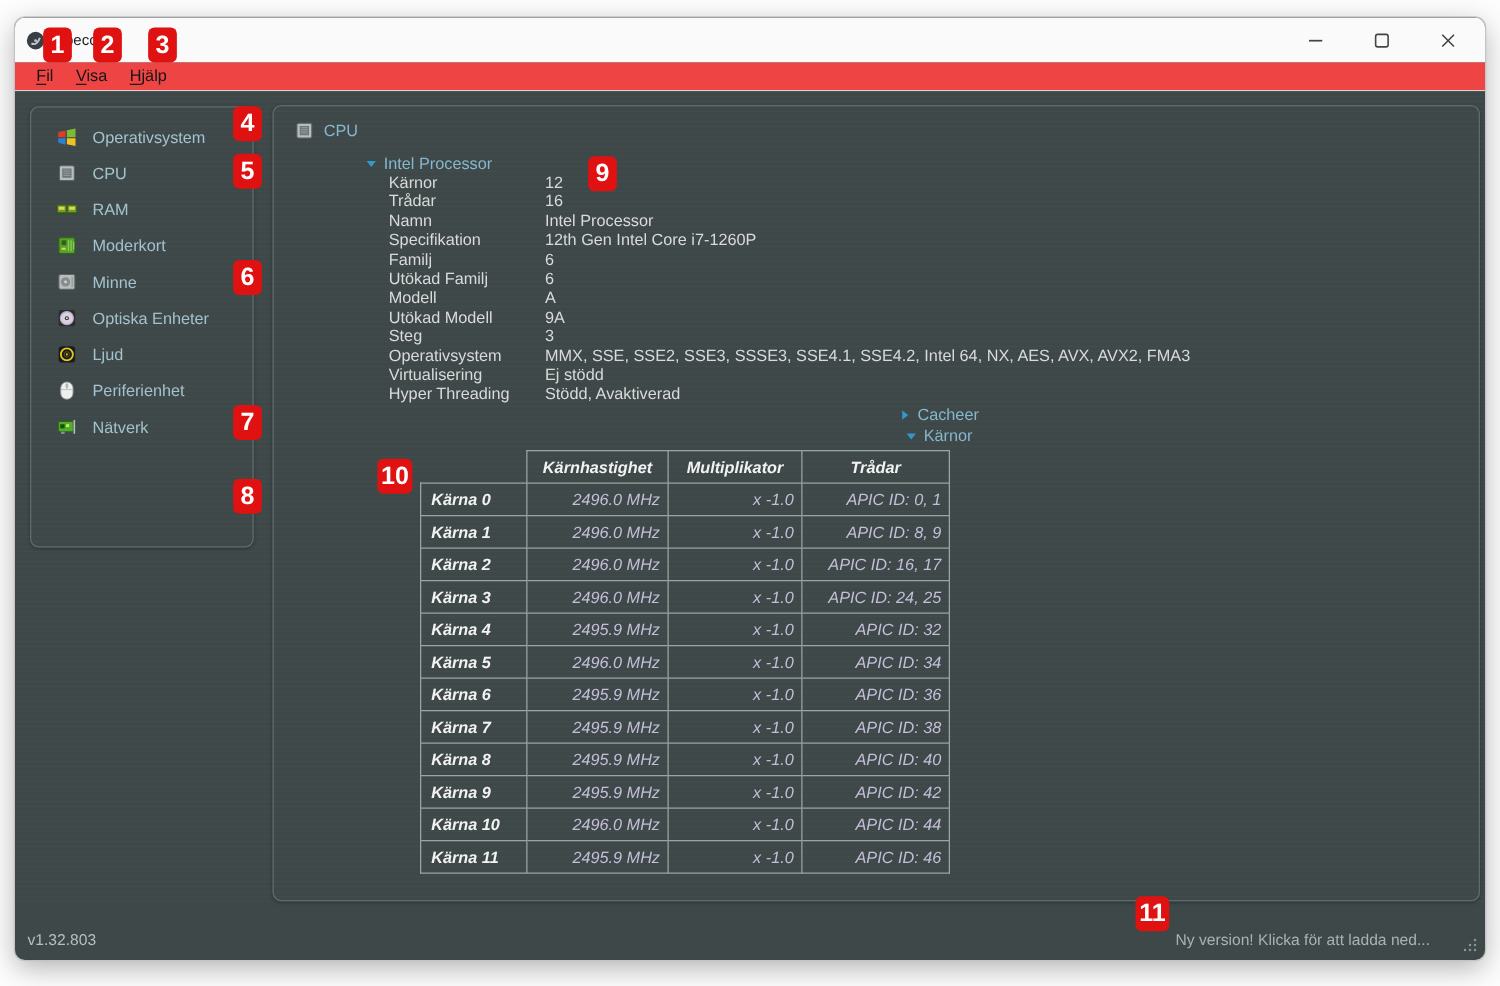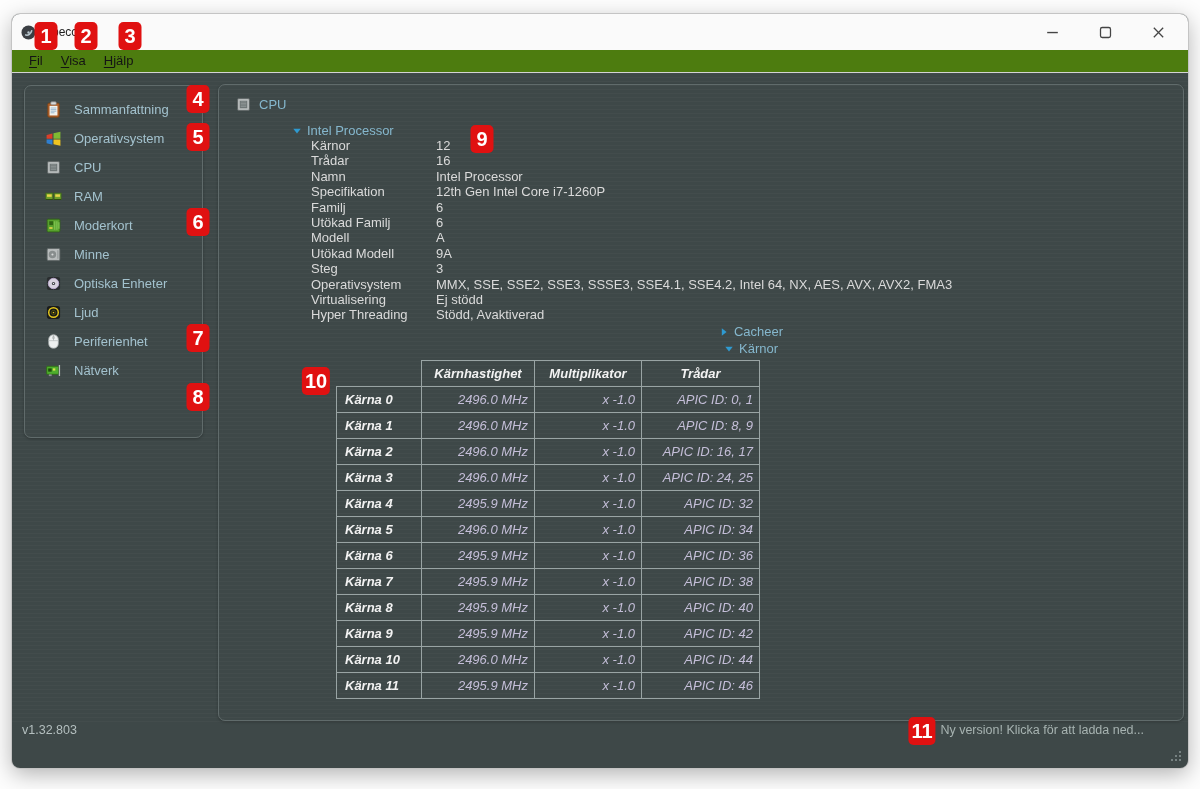--- a/index.html
+++ b/index.html
@@ -20,21 +20,21 @@
   
   .titlebar {
     height:36px; background:#fafafa; flex:none;
     display:flex; align-items:center; padding:0 8px; gap:7px;
   }
   .tb-title { font-size:12px; color:#1c1c1c; }
   .tb-spacer { flex:1; }
   .tb-btn { width:44px; height:28px; display:flex; align-items:center; justify-content:center; border-radius:4px; }
   .tb-btn svg { width:15px; height:15px; }
   .menubar {
-    height:23px; background:#4d7c0f; flex:none;
+    height:23px; background:#ef4444; flex:none;
     border-bottom:1px solid #d4d4d4;
     display:flex; align-items:center; padding:0 8px;
   }
   .menu-item { font-size:13px; color:#141414; padding:2px 9px 3px 9px; }
   .menu-item u { text-underline-offset:2px; }
   
   .win-body {
     flex:1; position:relative;
     background:
       repeating-linear-gradient(180deg, rgba(255,255,255,0.025) 0 1px, transparent 1px 4px),
@@ -62,22 +62,22 @@
   
   table.cores { border-collapse:collapse; table-layout:fixed; margin:3px 0 0 117px; }
   .cores th, .cores td { border:1px solid #99a4a4; height:26px; font-size:13px; padding:0 6px; overflow:hidden; white-space:nowrap;font-style:italic; }
   .cores th { color:#f2f2f2; font-weight:bold; text-align:center; }
   .cores th.corner { border:none; }
   .cores td.rowlabel { color:#f2f2f2; font-weight:bold; text-align:left; padding-left:8px; }
   .cores td.val { color:#c4bed8; text-align:right; }
   
   .statusbar {
     height:45px; flex:none; position:relative;
-    display:flex; align-items:flex-start; justify-content:space-between;
-    padding:0 14px 24px 10px; font-size:12.5px;
+    display:flex; align-items:flex-end; justify-content:space-between;
+    padding:0 14px 9px 10px; font-size:12.5px;
   }
   .sb-version { color:#b4bfbf; }
   .sb-update { color:#a7b3b1; margin-right:30px; }
   .grip { position:absolute; right:5px; bottom:5px; width:14px; height:14px; }
   
   .annot {
     position:absolute; transform:translate(-50%,-50%);
     background:#e01111; color:#ffffff; font-weight:bold; font-size:20px;
     line-height:28px; min-width:23px; padding:0 3px; text-align:center;
     border-radius:5px; z-index:60;
@@ -125,31 +125,20 @@
 
   <div class="menubar">
       <div class="menu-item"><u>F</u>il</div>
       <div class="menu-item"><u>V</u>isa</div>
       <div class="menu-item"><u>H</u>jälp</div>
     </div>
 
   <div class="win-body">
 
     <div class="panel sidebar">
-        <div class="side-item">
-          <span class="icon17">
-            <svg viewBox="0 0 16 16">
-              <rect x="2.6" y="2" width="10.8" height="13.2" rx="1.3" fill="#b0602a" stroke="#7c4418" stroke-width="0.8"></rect>
-              <rect x="4.3" y="4.6" width="7.4" height="9" fill="#f2f3ee"></rect>
-              <path d="M5.3 6.6h5.4M5.3 8.1h5.4M5.3 9.6h5.4M5.3 11.1h3.6" stroke="#7fa6c8" stroke-width="0.7"></path>
-              <rect x="5.4" y="0.8" width="5.2" height="2.8" rx="1" fill="#d8d8d8" stroke="#8a8a8a" stroke-width="0.7"></rect>
-            </svg>
-          </span>
-          <span class="label">Sammanfattning</span>
-        </div>
         <div class="side-item">
           <span class="icon17">
             <svg viewBox="0 0 16 16">
               <path d="M1.5 4.6L7 3.2v5H1.5z" fill="#d93f2a"></path>
               <path d="M8 3L14.5 1.6v6.6H8z" fill="#7fba33"></path>
               <path d="M1.5 9H7v4.9L1.5 12.5z" fill="#2f7fd0"></path>
               <path d="M8 9h6.5v5.9L8 13.5z" fill="#efc421"></path>
             </svg>
           </span>
           <span class="label">Operativsystem</span>

